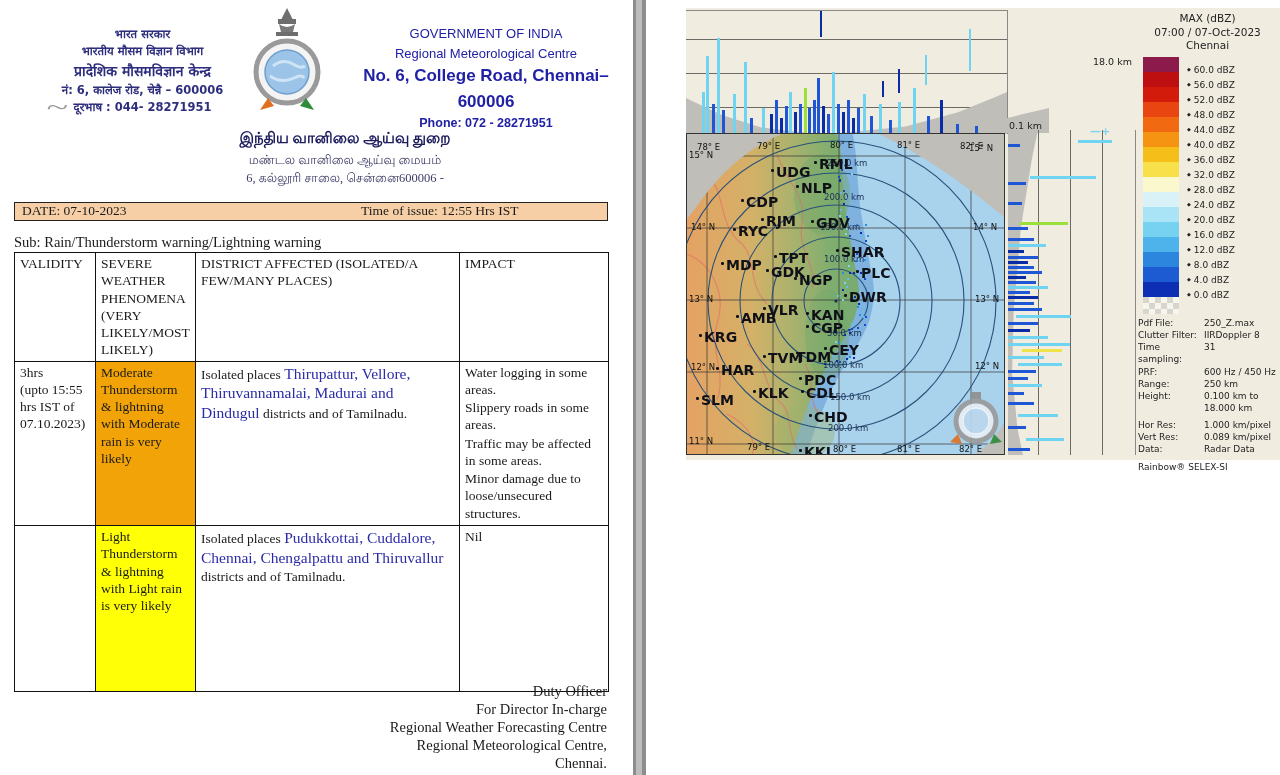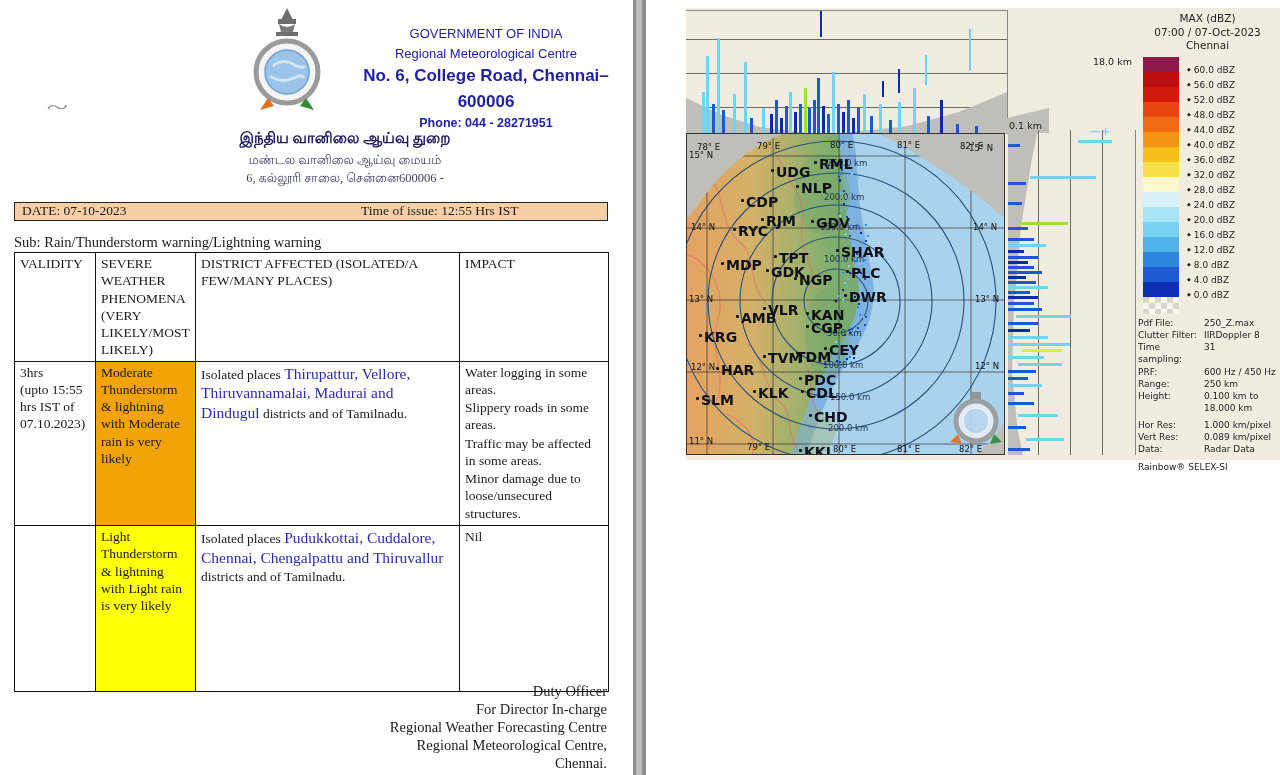--- a/index.html
+++ b/index.html
@@ -89,20 +89,27 @@
   .info-row .k{width:66px;flex:none;}
   .info-row .v{flex:1;}
   .info-row.gap{margin-top:5px;}
   .vendor{margin-top:5px;}
 </style>
 </head>
 <body>
 
 <div class="doc">
 
+  <div class="hindi-block" id="hindi-block">
+      <div>भारत सरकार</div>
+      <div>भारतीय मौसम विज्ञान विभाग</div>
+      <div>प्रादेशिक मौसमविज्ञान केन्द्र</div>
+      <div>नं: 6, कालेज रोड, चेन्नै – 600006</div>
+      <div>दूरभाष : 044- 28271951</div>
+    </div>
 
   <div class="abs" style="left:248px;top:6px;">
     <svg width="78" height="112" viewBox="0 0 78 112">
       <g>
         <path d="M39 2 L33 14 L45 14 Z" fill="#6e6e6e"></path>
         <rect x="30" y="13" width="18" height="5" fill="#6e6e6e"></rect>
         <path d="M31 18 q8 6 16 0 l-2 8 h-12 Z" fill="#7a7a7a"></path>
         <rect x="28" y="26" width="22" height="4" fill="#6e6e6e"></rect>
       </g>
       <circle cx="39" cy="66" r="31" fill="#f4f4f4" stroke="#9a9a9a" stroke-width="5"></circle>
@@ -110,21 +117,21 @@
       <path d="M25 60 q10 -8 20 -2 q8 5 12 2 M22 70 q12 8 24 2 q8 -4 10 0" stroke="#cfe4f4" stroke-width="3" fill="none"></path>
       <path d="M20 92 l-8 12 l14 -4 Z" fill="#e07020"></path>
       <path d="M58 92 l8 12 l-14 -4 Z" fill="#2e8b3a"></path>
     </svg>
   </div>
 
   <div class="english-block" id="english-block">
       <div>GOVERNMENT OF INDIA</div>
       <div>Regional Meteorological Centre</div>
       <div>No. 6, College Road, Chennai–600006</div>
-      <div>Phone:  044 - 28271951</div>
+      <div>Phone:  072 - 28271951</div>
     </div>
   <div class="smudge">~</div>
   <div class="tamil-block" id="tamil-block">
       <div>இந்திய வானிலை ஆய்வு துறை</div>
       <div>மண்டல வானிலை ஆய்வு மையம்</div>
       <div>6, கல்லூரி சாலை, சென்னை600006 -</div>
     </div>
 
   <div class="date-bar">
     <span class="d">DATE: 07-10-2023</span>
@@ -421,21 +428,21 @@
         <span class="station-label" style="left: 114px; top: 46px;">NLP</span>
         <span class="station-label" style="left: 59px; top: 60px;">CDP</span>
         <span class="station-label" style="left: 79px; top: 79px;">RJM</span>
         <span class="station-label" style="left: 51px; top: 89px; text-align: center;">RYC</span>
         <span class="station-label" style="left: 129px; top: 81px;">GDV</span>
         <span class="station-label" style="left: 39px; top: 123px;">MDP</span>
         <span class="station-label" style="left: 92px; top: 116px;">TPT</span>
         <span class="station-label" style="left: 84px; top: 130px;">GDK</span>
         <span class="station-label" style="left: 112px; top: 138px;">NGP</span>
         <span class="station-label" style="left: 154px; top: 110px;">SHAR</span>
-        <span class="station-label" style="left: 164px; top: 131px;">PLC</span>
+        <span class="station-label" style="left: 174px; top: 131px;">PLC</span>
         <span class="station-label" style="left: 162px; top: 155px;">DWR</span>
         <span class="station-label" style="left: 81px; top: 168px;">VLR</span>
         <span class="station-label" style="left: 54px; top: 176px;">AMB</span>
         <span class="station-label" style="left: 124px; top: 173px;">KAN</span>
         <span class="station-label" style="left: 124px; top: 186px;">CGP</span>
         <span class="station-label" style="left: 17px; top: 195px;">KRG</span>
         <span class="station-label" style="left: 81px; top: 216px;">TVM</span>
         <span class="station-label" style="left: 109px; top: 215px;">TDM</span>
         <span class="station-label" style="left: 142px; top: 208px;">CEY</span>
         <span class="station-label" style="left: 34px; top: 228px;">HAR</span>

